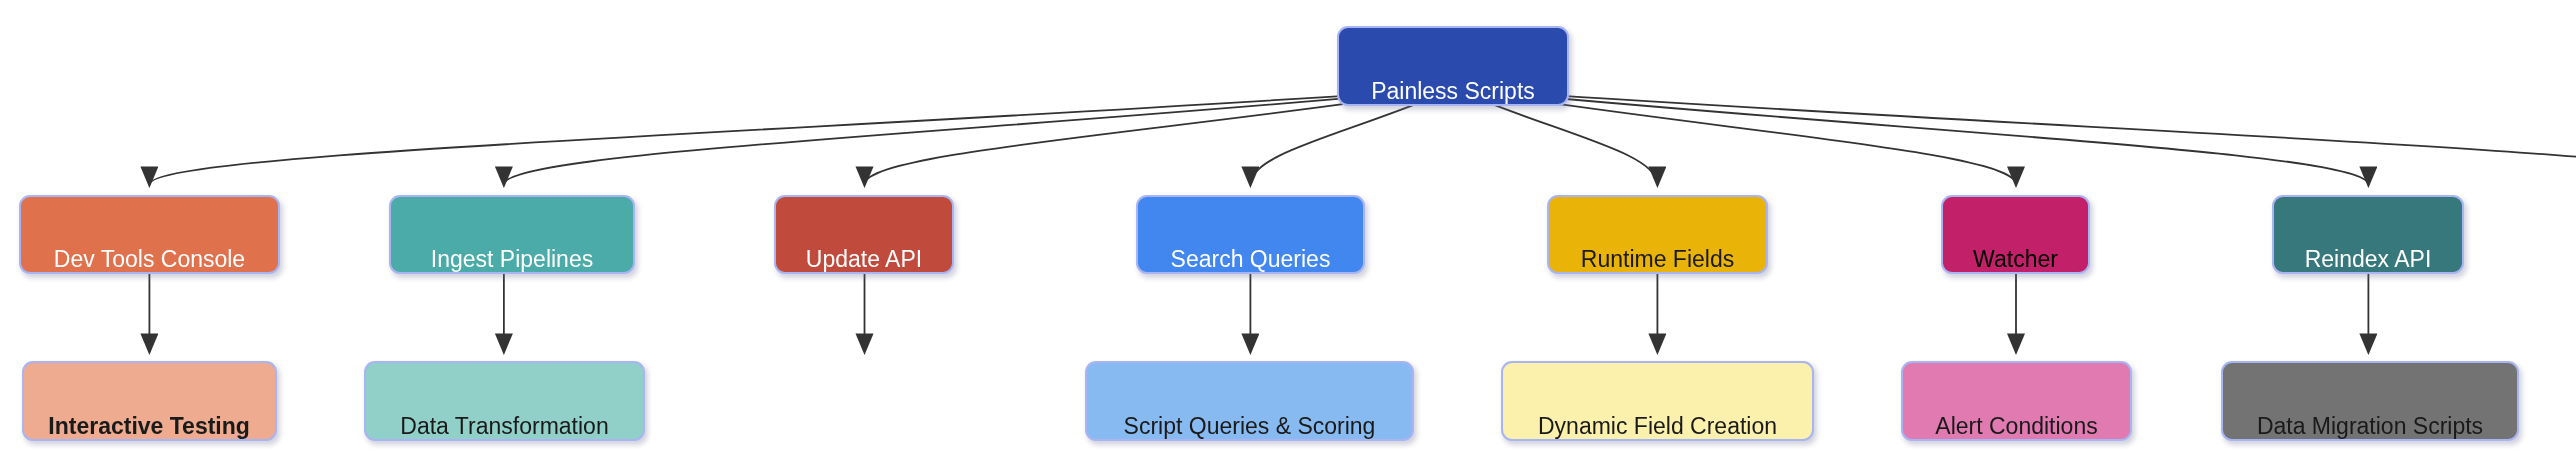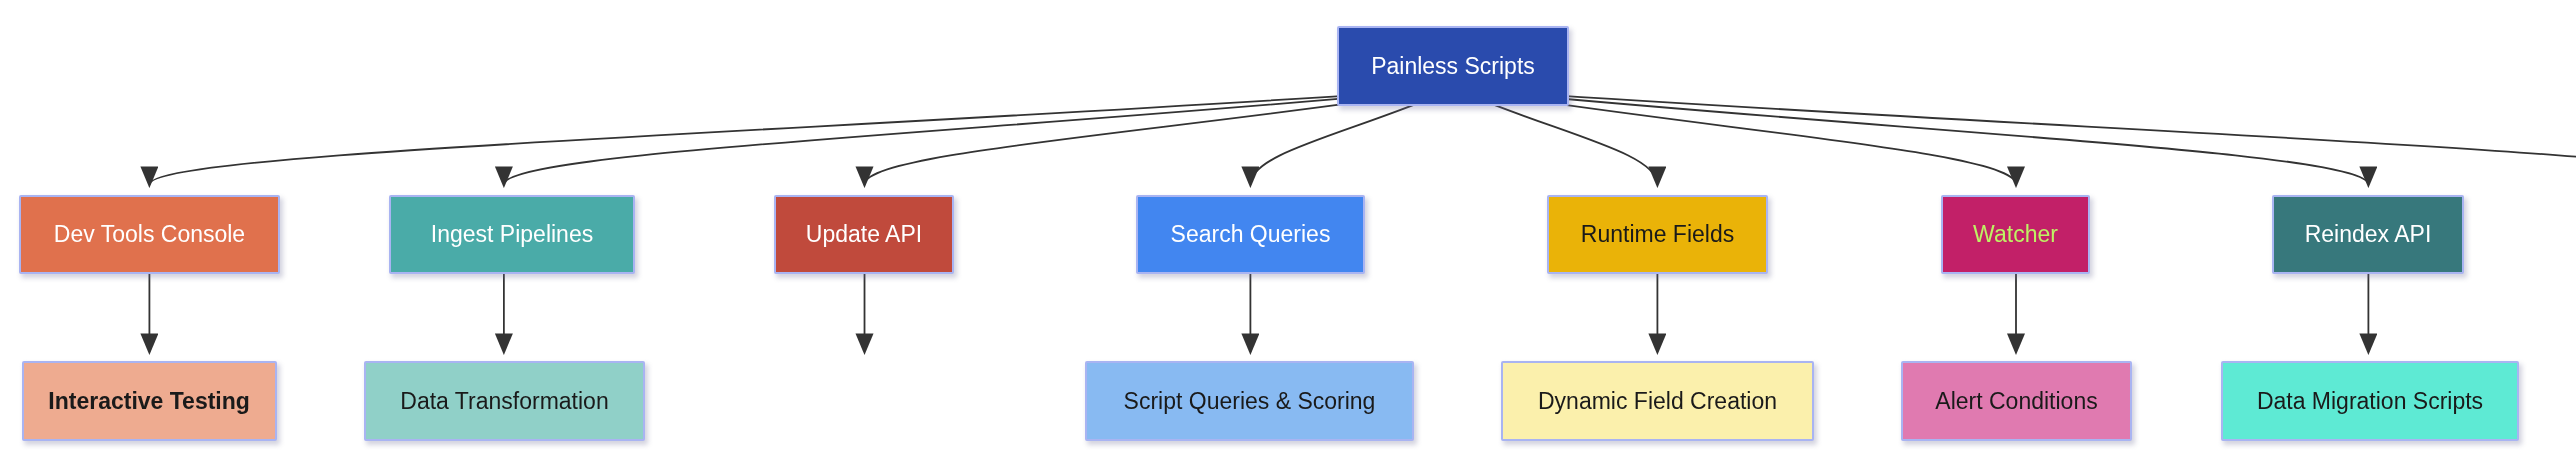--- a/index.html
+++ b/index.html
@@ -10,25 +10,25 @@
     height:471px;
     background:#ffffff;
     font-family:"Liberation Sans",sans-serif;
     overflow:hidden;
   }
   .edges{position:absolute;left:0;top:0;}
   .edge-path{fill:none;stroke:#333333;stroke-width:3.5;}
   .node{
     position:absolute;
     display:flex;
-    align-items:center;
+    align-items:flex-end;
     justify-content:center;
     box-sizing:border-box;
     border:2.1px solid #a9b4f2;
-    border-radius:2px;
+    border-radius:11px;
     box-shadow:2.6px 3.1px 5.2px rgba(110,110,150,0.30);
     text-align:center;
     font-size:23px;
     line-height:1.15;
     white-space:nowrap;
   }
   .node-label{display:block;padding:0 5.2px;}
 </style>
 </head>
 <body>
@@ -73,21 +73,21 @@
   </div>
   <div class="node" style="left: 774px; top: 195px; width: 180px; height: 79px; background-color: rgb(192, 74, 60); color: rgb(255, 255, 255); border-color: rgb(169, 180, 242);">
     <span class="node-label">Update API</span>
   </div>
   <div class="node" style="left: 1136px; top: 195px; width: 229px; height: 79px; background-color: rgb(66, 134, 240); color: rgb(255, 255, 255); border-color: rgb(169, 180, 242);">
     <span class="node-label">Search Queries</span>
   </div>
   <div class="node" style="left: 1547px; top: 195px; width: 221px; height: 79px; background-color: #eab308; color: rgb(26, 26, 26); border-color: rgb(169, 180, 242);">
     <span class="node-label">Runtime Fields</span>
   </div>
-  <div class="node" style="left: 1941px; top: 195px; width: 149px; height: 79px; background-color: rgb(194, 32, 104); color: #bef264; border-color: rgb(169, 180, 242);">
+  <div class="node" style="left: 1941px; top: 195px; width: 149px; height: 79px; background-color: rgb(194, 32, 104); color: #000000; border-color: rgb(169, 180, 242);">
     <span class="node-label">Watcher</span>
   </div>
   <div class="node" style="left: 2272px; top: 195px; width: 192px; height: 79px; background-color: rgb(55, 120, 124); color: rgb(255, 255, 255); border-color: rgb(169, 180, 242);">
     <span class="node-label">Reindex API</span>
   </div>
 
   <div class="node" style="left: 21.6px; top: 361px; width: 255px; height: 80px; background-color: rgb(238, 171, 144); color: rgb(26, 26, 26); border-color: rgb(169, 180, 242); font-weight: bold;">
     <span class="node-label">Interactive Testing</span>
   </div>
   <div class="node" style="left: 364px; top: 361px; width: 281px; height: 80px; background-color: rgb(144, 208, 200); color: rgb(26, 26, 26); border-color: rgb(169, 180, 242);">
@@ -95,18 +95,18 @@
   </div>
   <div class="node" style="left: 1085px; top: 361px; width: 329px; height: 80px; background-color: rgb(136, 186, 242); color: rgb(26, 26, 26); border-color: rgb(169, 180, 242);">
     <span class="node-label">Script Queries &amp; Scoring</span>
   </div>
   <div class="node" style="left: 1501px; top: 361px; width: 313px; height: 80px; background-color: rgb(251, 240, 172); color: rgb(26, 26, 26); border-color: rgb(169, 180, 242);">
     <span class="node-label">Dynamic Field Creation</span>
   </div>
   <div class="node" style="left: 1901px; top: 361px; width: 231px; height: 80px; background-color: rgb(224, 122, 176); color: rgb(26, 26, 26); border-color: rgb(169, 180, 242);">
     <span class="node-label">Alert Conditions</span>
   </div>
-  <div class="node" style="left: 2221px; top: 361px; width: 298px; height: 80px; background-color: #5eead4; color: rgb(26, 26, 26); border-color: rgb(169, 180, 242);">
+  <div class="node" style="left: 2221px; top: 361px; width: 298px; height: 80px; background-color: #737373; color: rgb(26, 26, 26); border-color: rgb(169, 180, 242);">
     <span class="node-label">Data Migration Scripts</span>
   </div>
 
 </div>
 
 
 </body></html>

